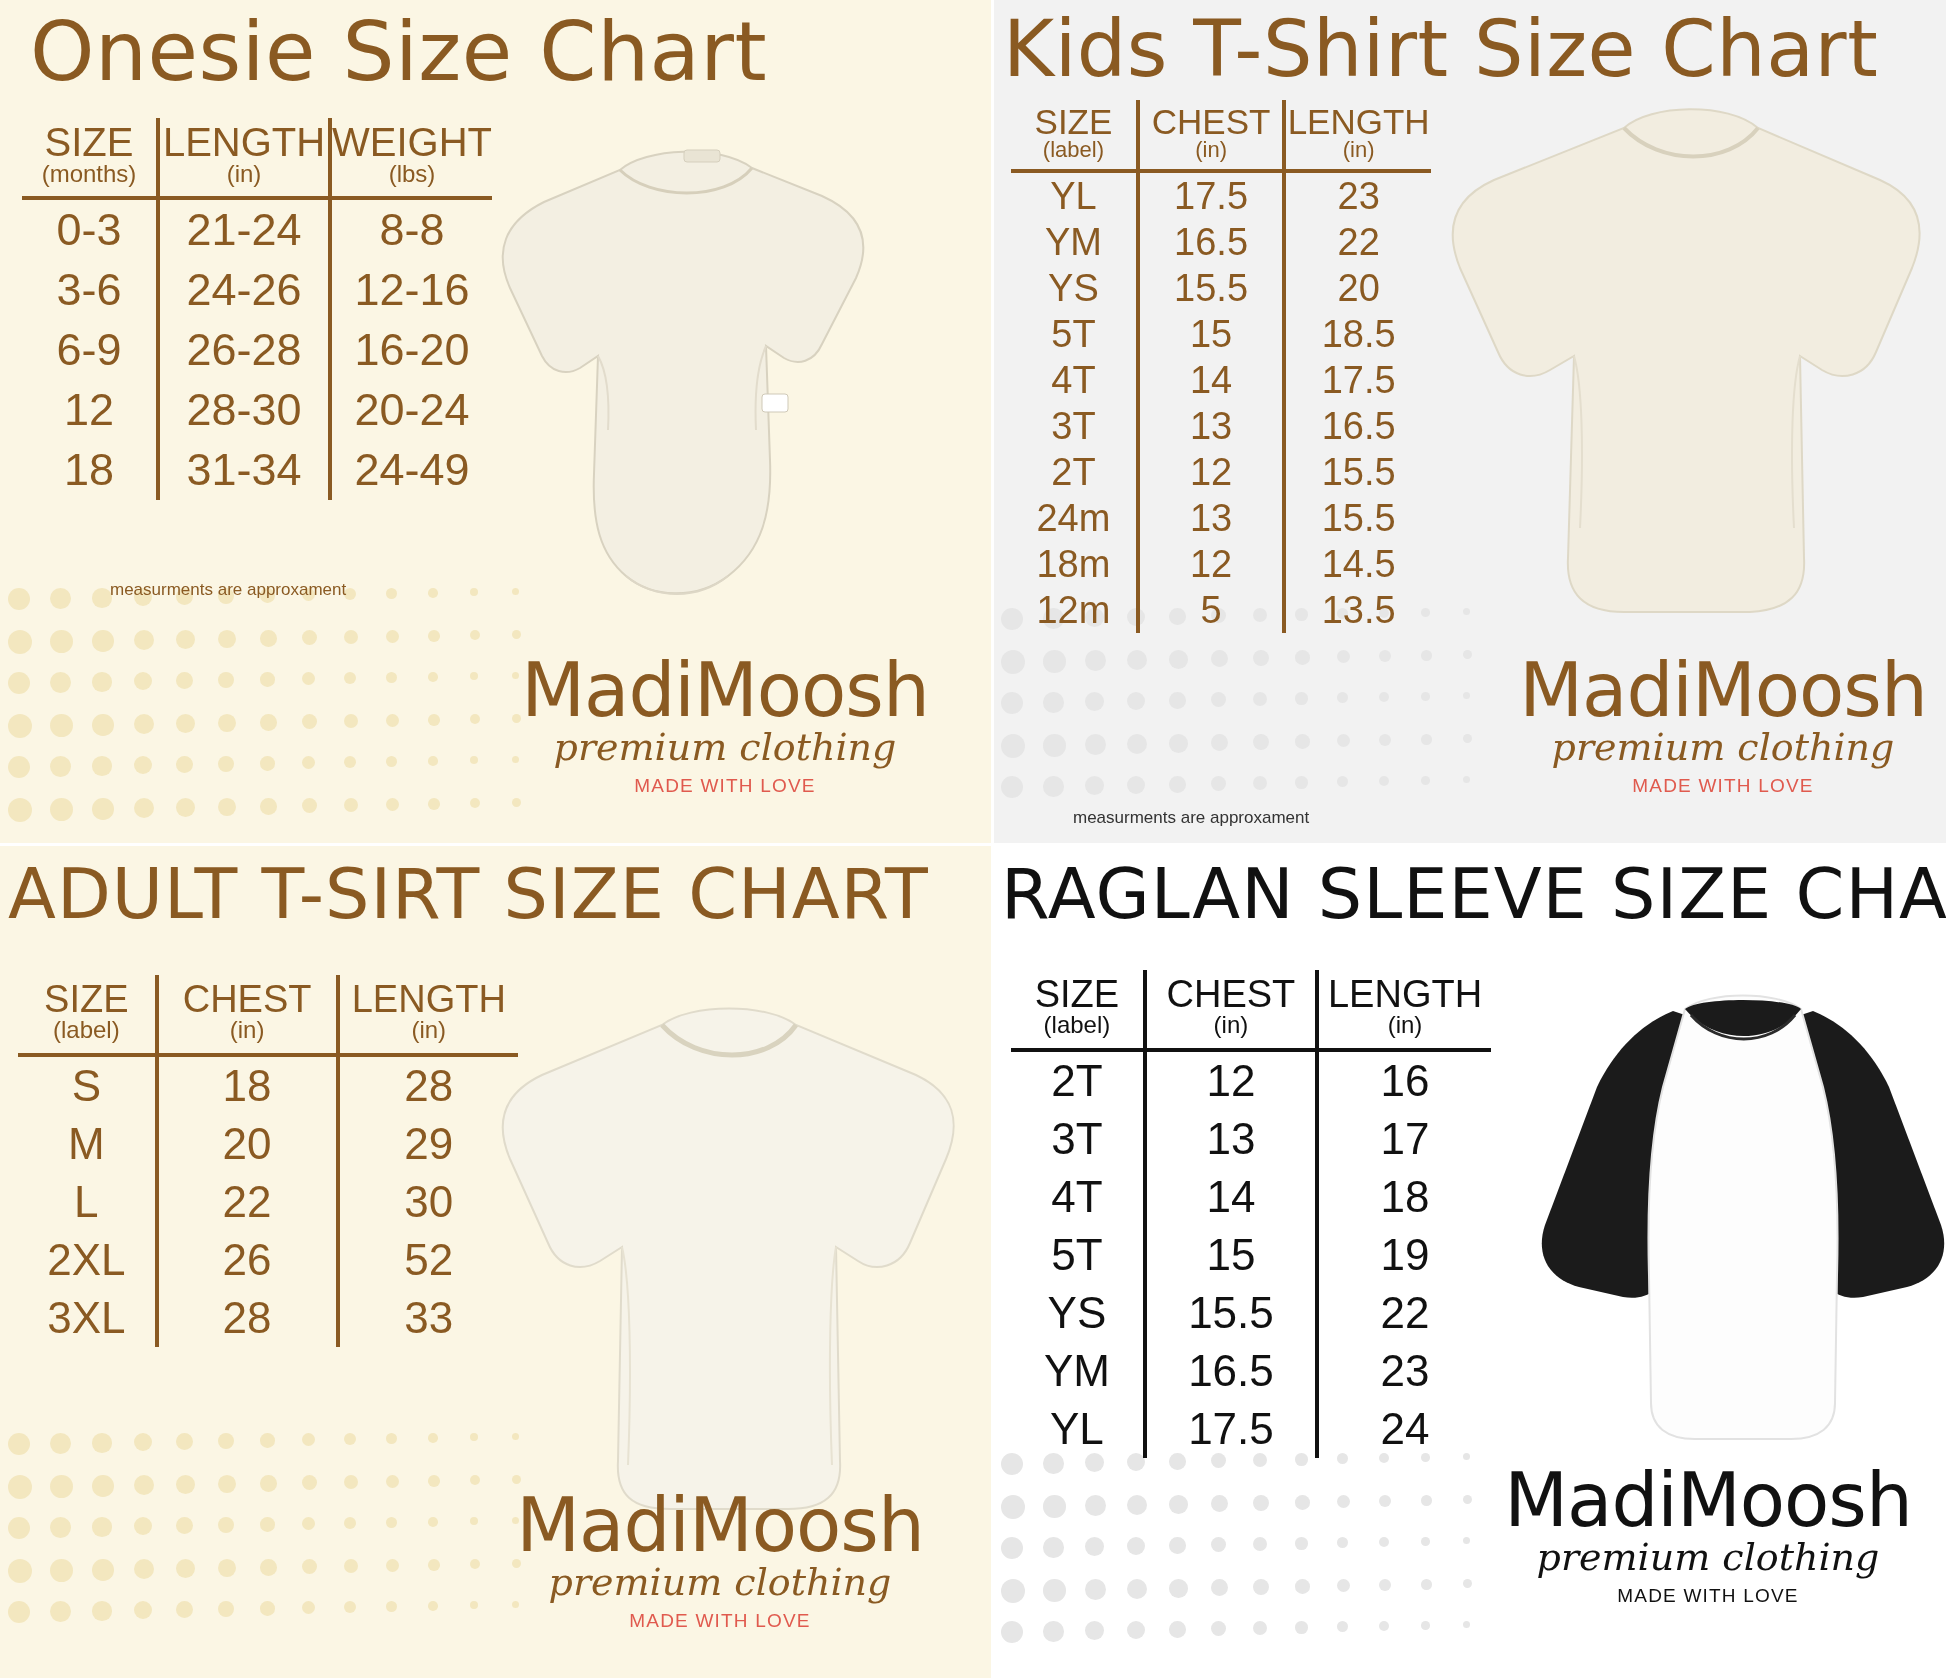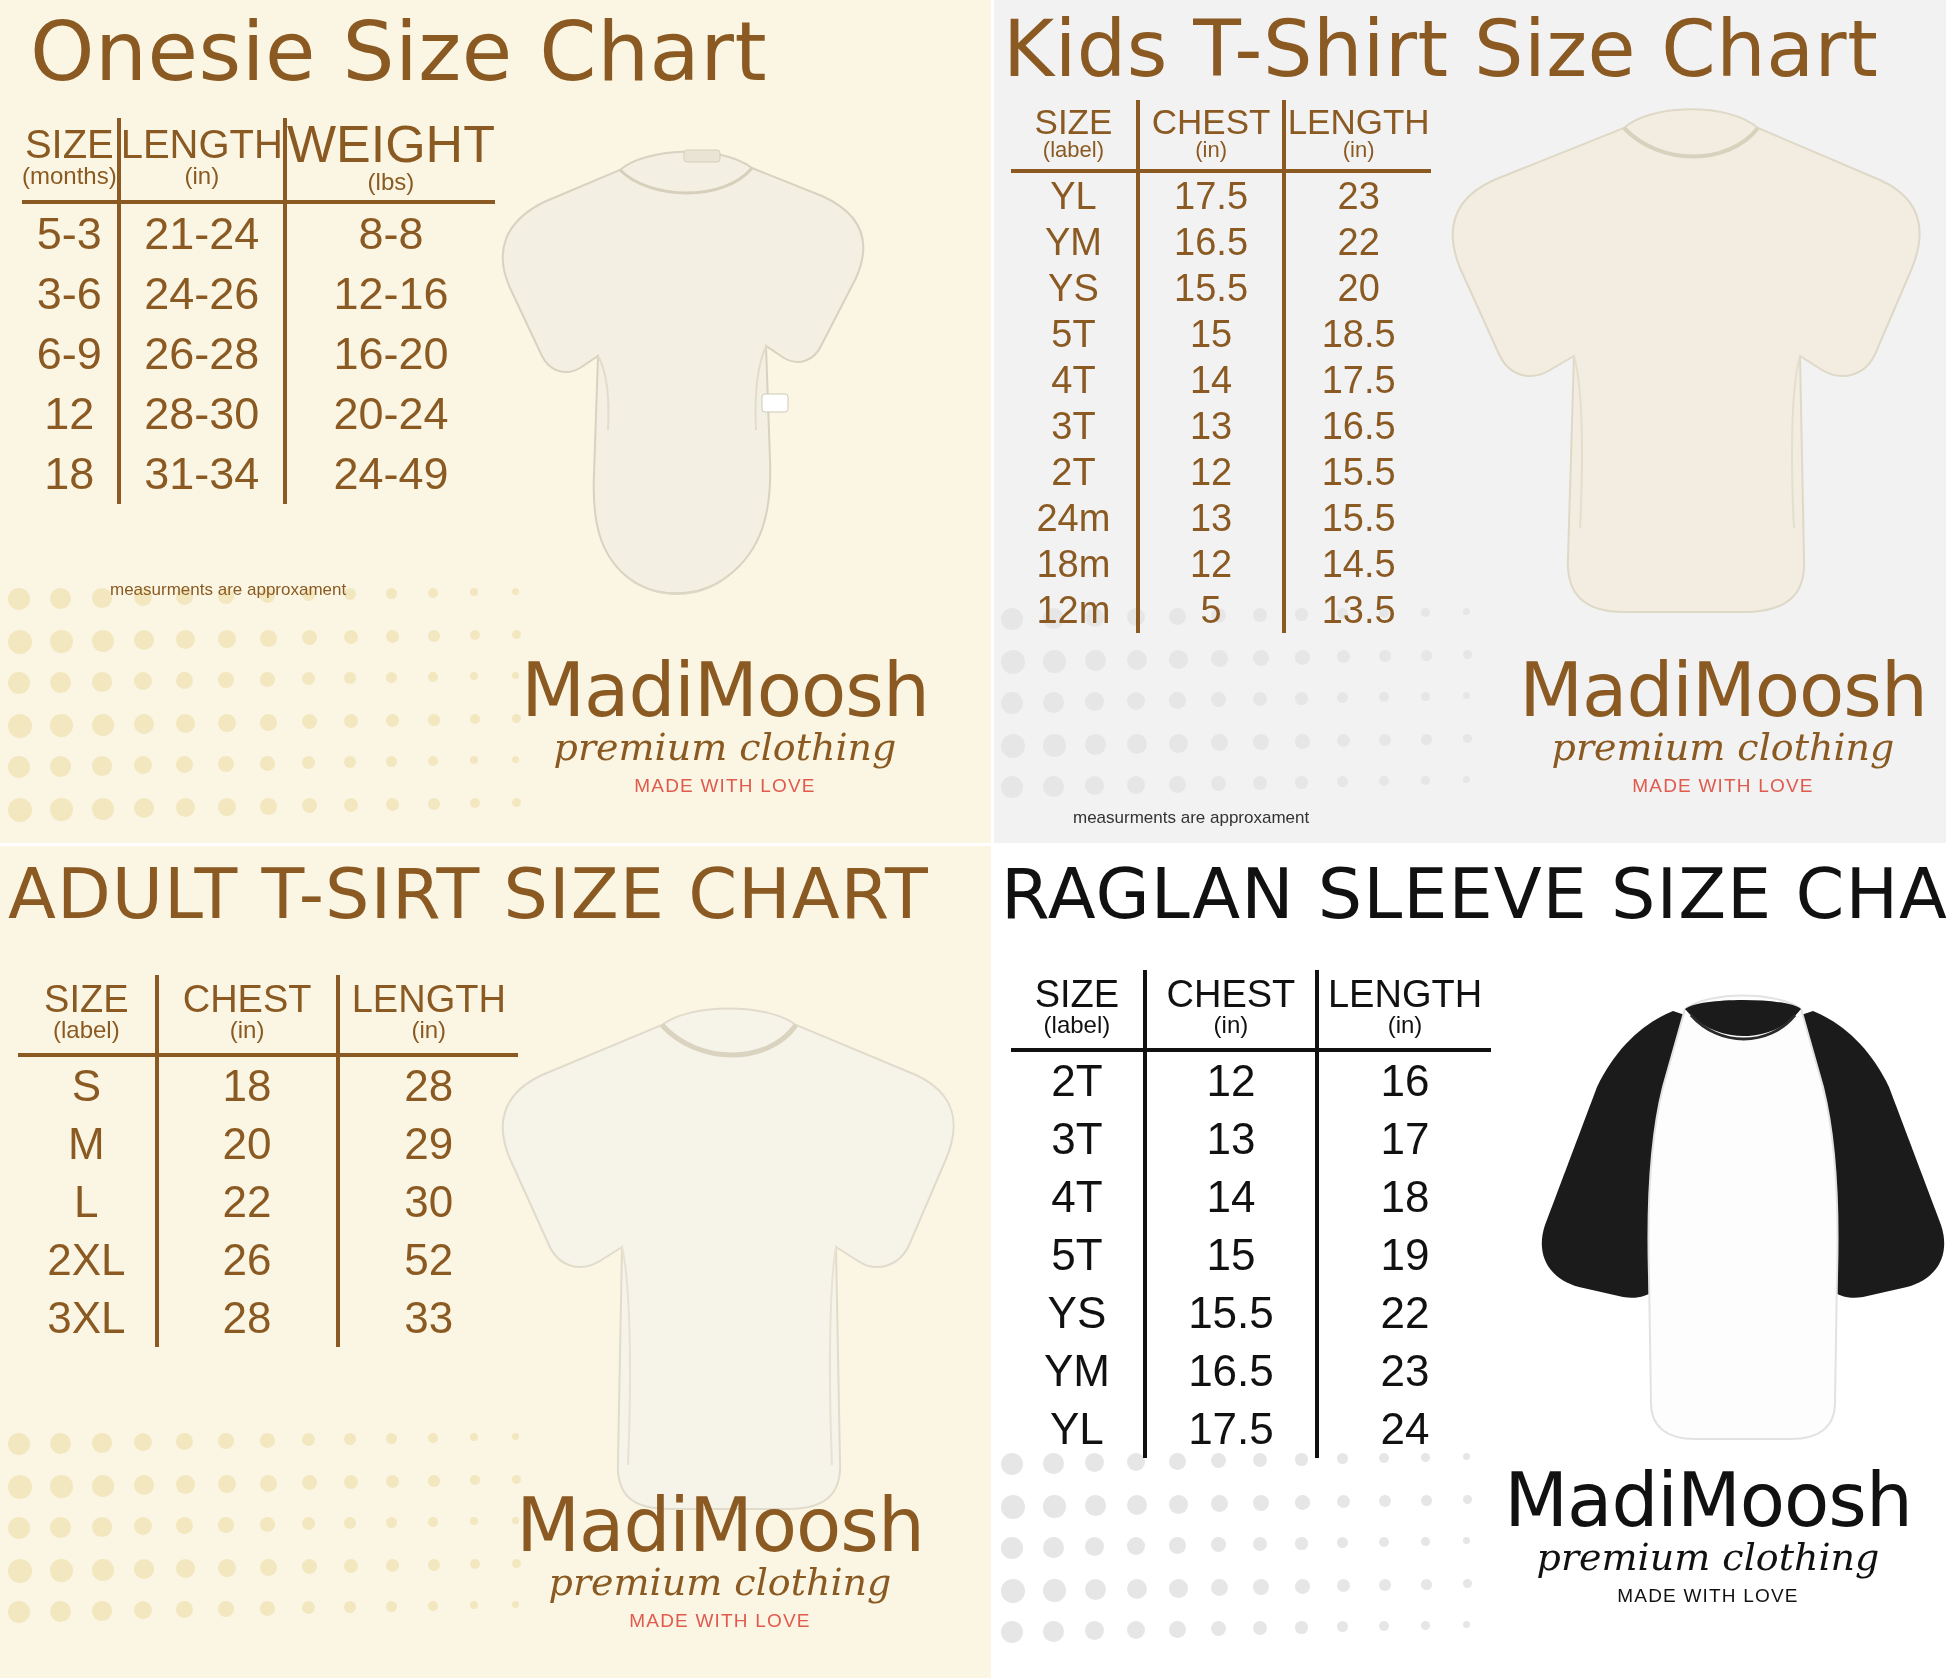--- a/index.html
+++ b/index.html
@@ -272,26 +272,26 @@
         <tr class="hdr-row">
           <td style="width:148px; height:72px; padding-bottom:6px;">
             <span class="hdr-main" style="font-size:40px;">SIZE</span>
             <span class="hdr-sub" style="font-size:24px;">(months)</span>
           </td>
           <td class="col-div" style="width:170px; padding-bottom:6px;">
             <span class="hdr-main" style="font-size:40px;">LENGTH</span>
             <span class="hdr-sub" style="font-size:24px;">(in)</span>
           </td>
           <td class="col-div" style="width:160px; padding-bottom:6px;">
-            <span class="hdr-main" style="font-size:52px;">WEIGHT</span>
+            <span class="hdr-main" style="font-size:40px;">WEIGHT</span>
             <span class="hdr-sub" style="font-size:24px;">(lbs)</span>
           </td>
         </tr>
         <tr>
-          <td style="height:60px;">5-3</td>
+          <td style="height:60px;">0-3</td>
           <td class="col-div">21-24</td>
           <td class="col-div">8-8</td>
         </tr>
         <tr>
           <td style="height:60px;">3-6</td>
           <td class="col-div">24-26</td>
           <td class="col-div">12-16</td>
         </tr>
         <tr>
           <td style="height:60px;">6-9</td>

